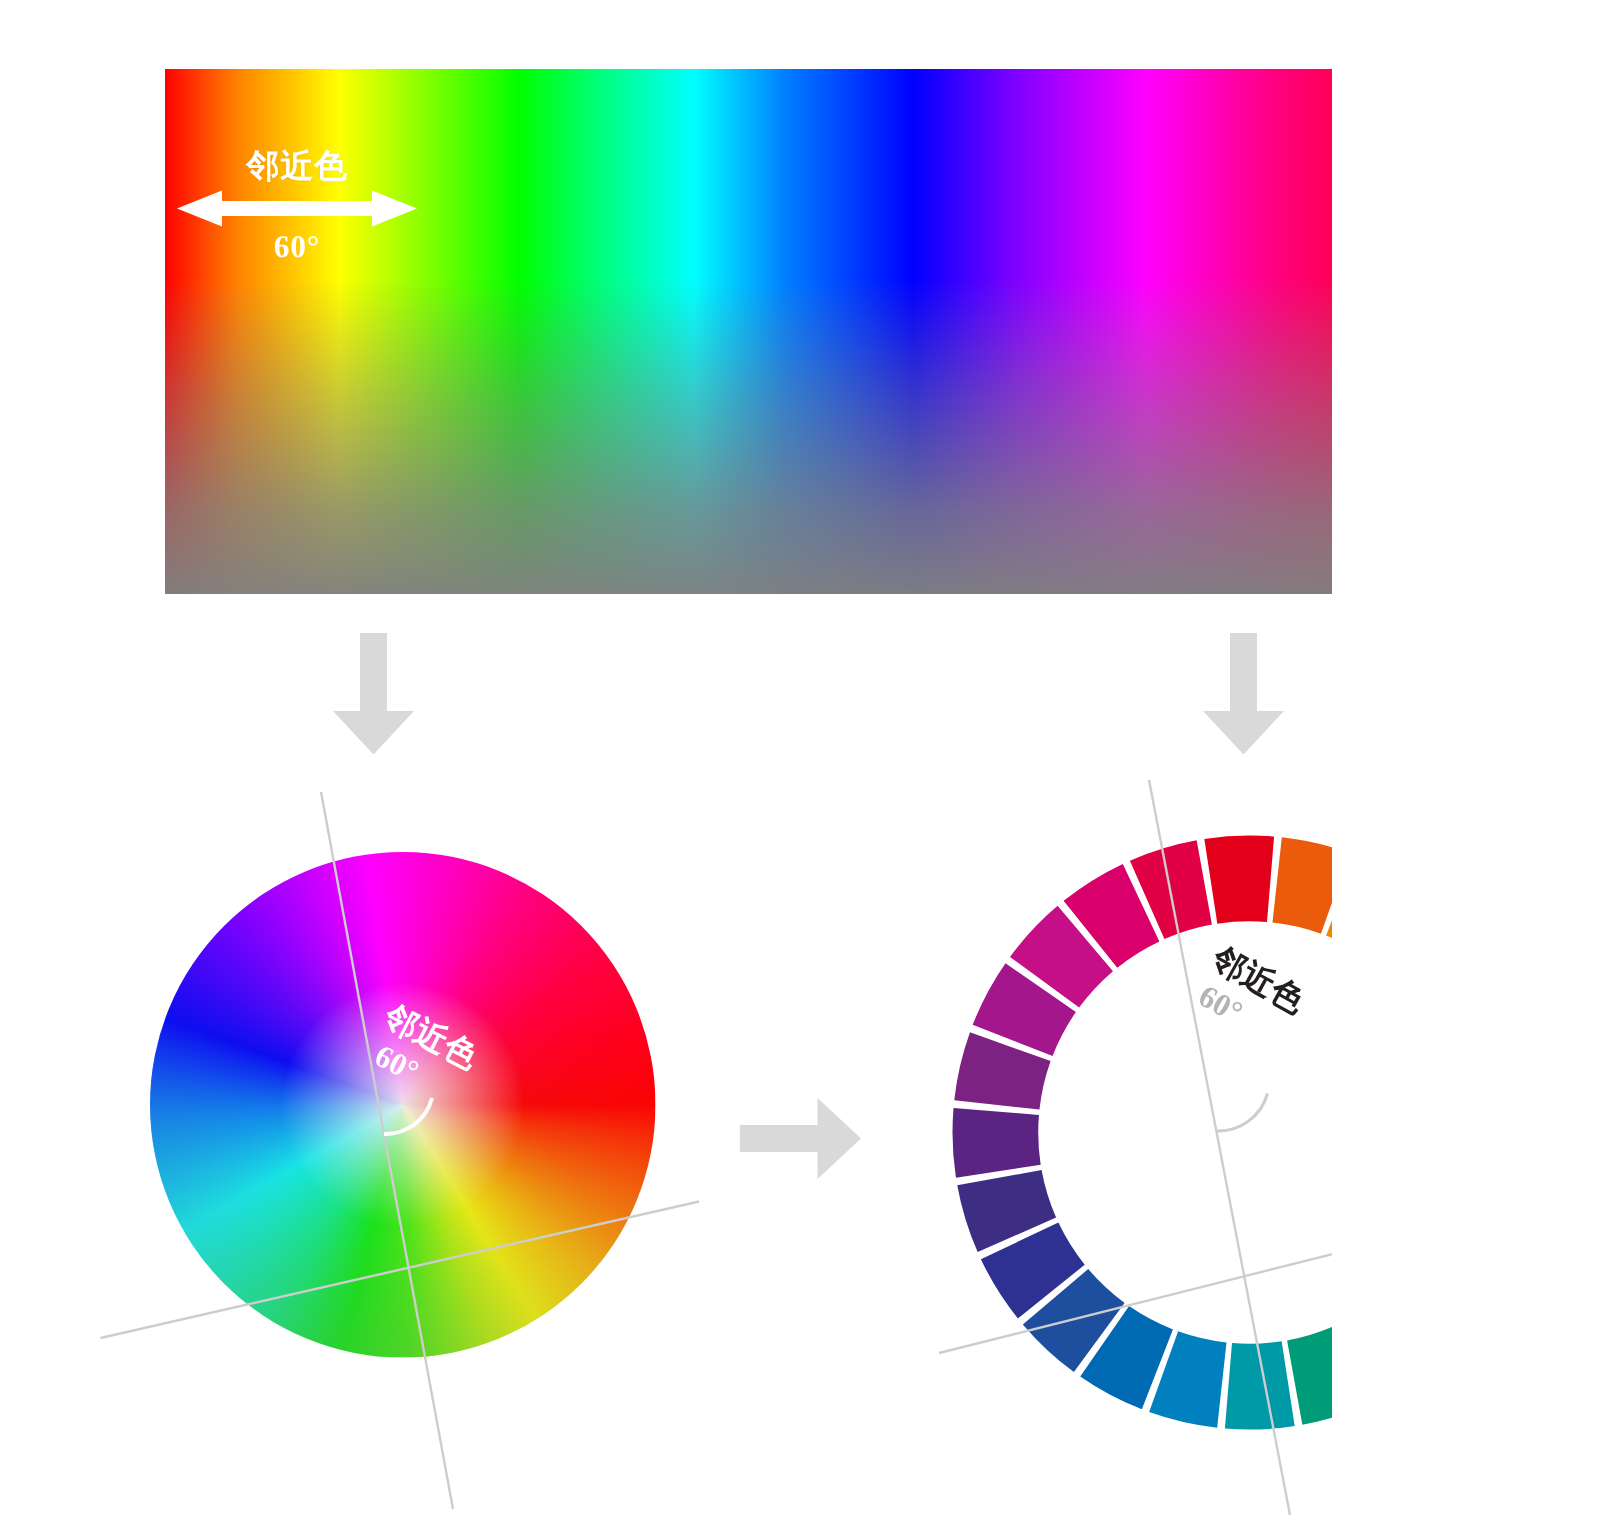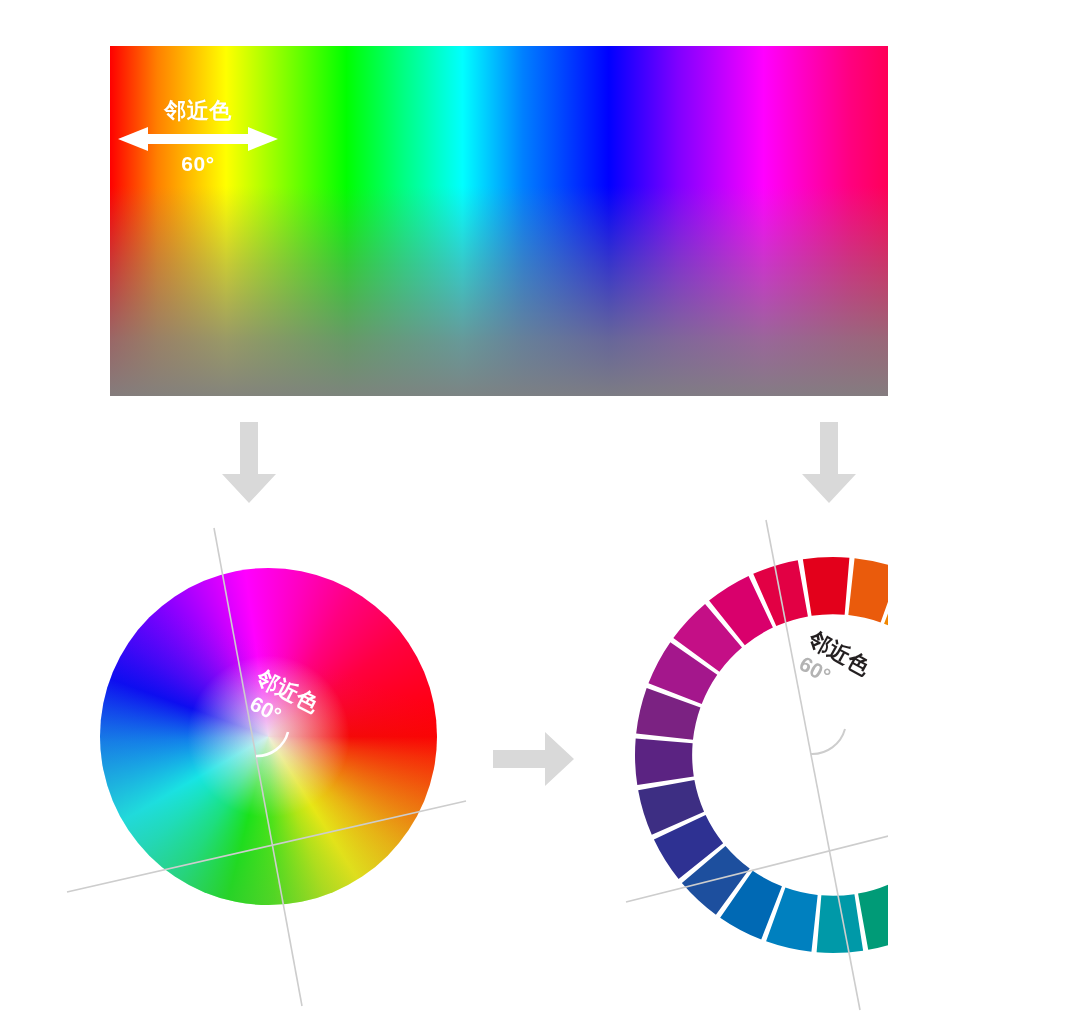--- a/index.html
+++ b/index.html
@@ -10,20 +10,21 @@
   }
   body {
     font-family: "Liberation Sans", sans-serif;
   }
   #canvas {
     position: relative;
     width: 888px;
     height: 1019px;
     background: #ffffff;
     overflow: hidden;
+    font-family: Liberation Serif, serif;
   }
 
   
   #gradient-bar {
     position: absolute;
     left: 110px;
     top: 46px;
     width: 860px;
     height: 350px;
   }

